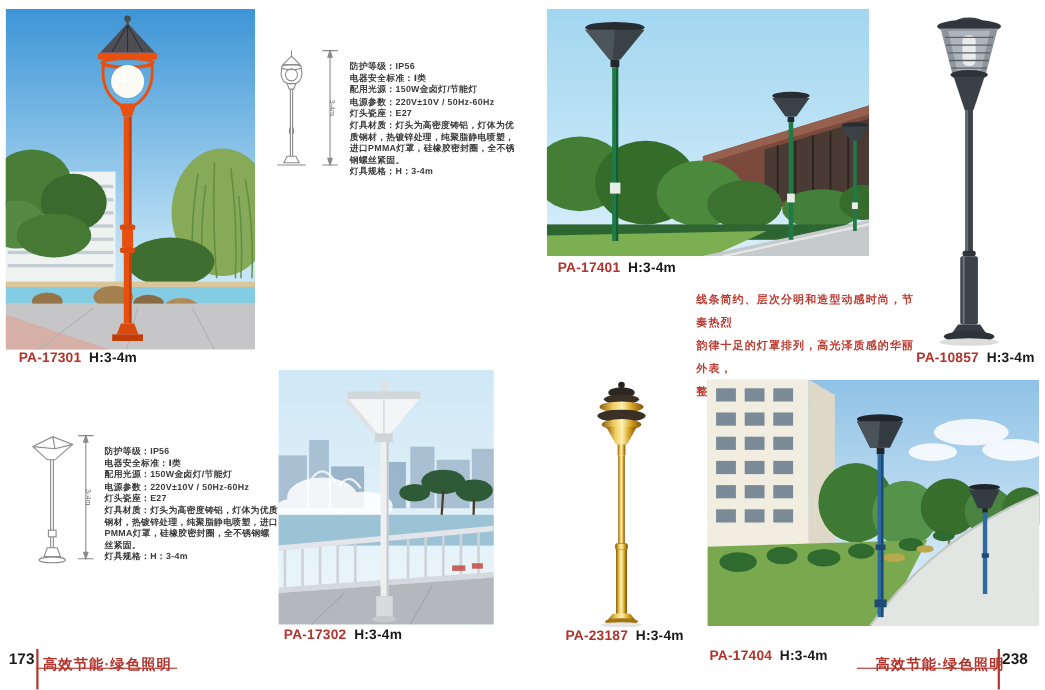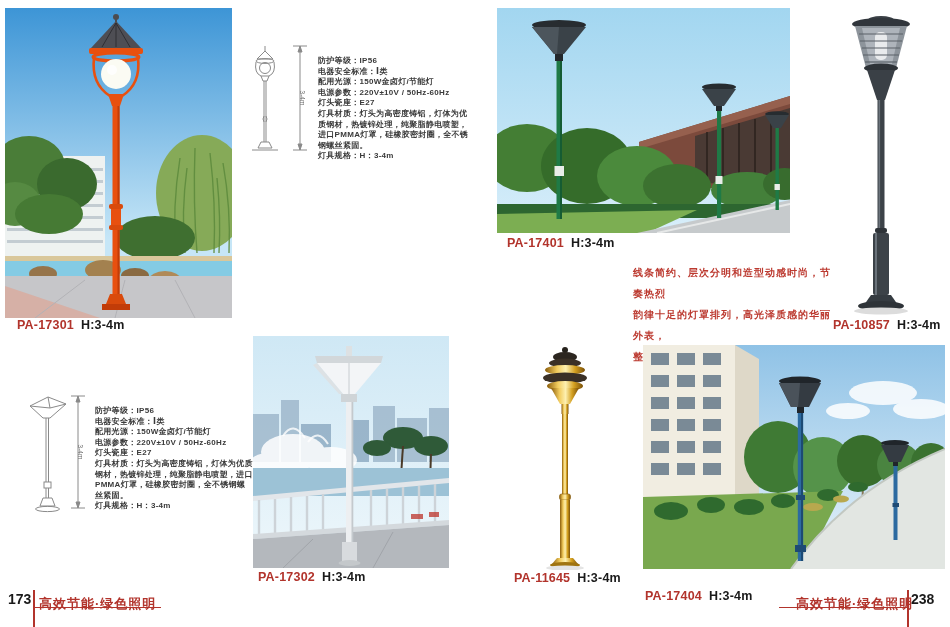--- a/index.html
+++ b/index.html
@@ -389,21 +389,21 @@
         <rect x="42" y="70" width="6" height="80" fill="url(#gold)"></rect>
         <rect x="39.5" y="150" width="11" height="6" rx="2" fill="url(#gold)" stroke="#8a5c0a" stroke-width=".6"></rect>
         <rect x="40" y="156" width="10" height="58" fill="url(#gold)"></rect>
         <polygon points="37,214 53,214 58,220 32,220" fill="url(#gold)"></polygon>
         <ellipse cx="45" cy="221" rx="15" ry="3" fill="#a07410"></ellipse>
         <ellipse cx="45" cy="224" rx="19" ry="2.4" fill="#e4e4e4"></ellipse>
       </g>
     </svg>
   </div>
   <div class="prod-label" style="left:514px;top:571px;">
-    <span class="model">PA-11645</span><span class="ht">H:3-4m</span>
+    <span class="model">PA-23187</span><span class="ht">H:3-4m</span>
   </div>
 
   <div class="photo" style="left:643px;top:345px;width:302px;height:224px;">
     <svg width="302" height="224" viewBox="0 0 302 224">
       <defs>
         <linearGradient id="sky4" x1="0" y1="0" x2="0" y2="1">
           <stop offset="0" stop-color="#8fc2e6"></stop>
             <stop offset="1" stop-color="#e9f4fb"></stop>
         </linearGradient>
       </defs>

